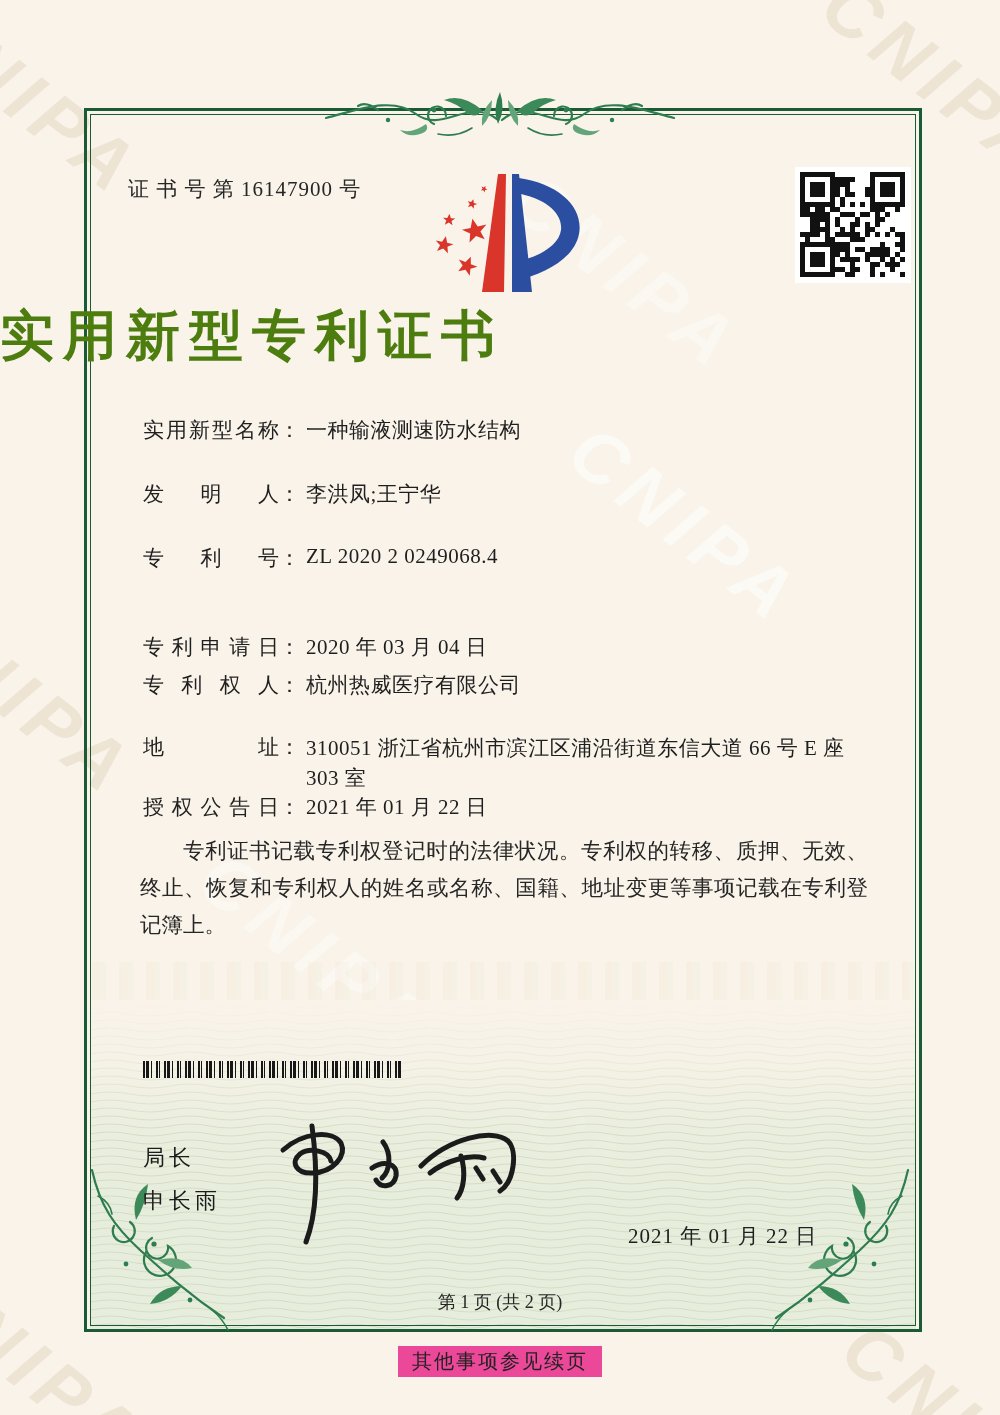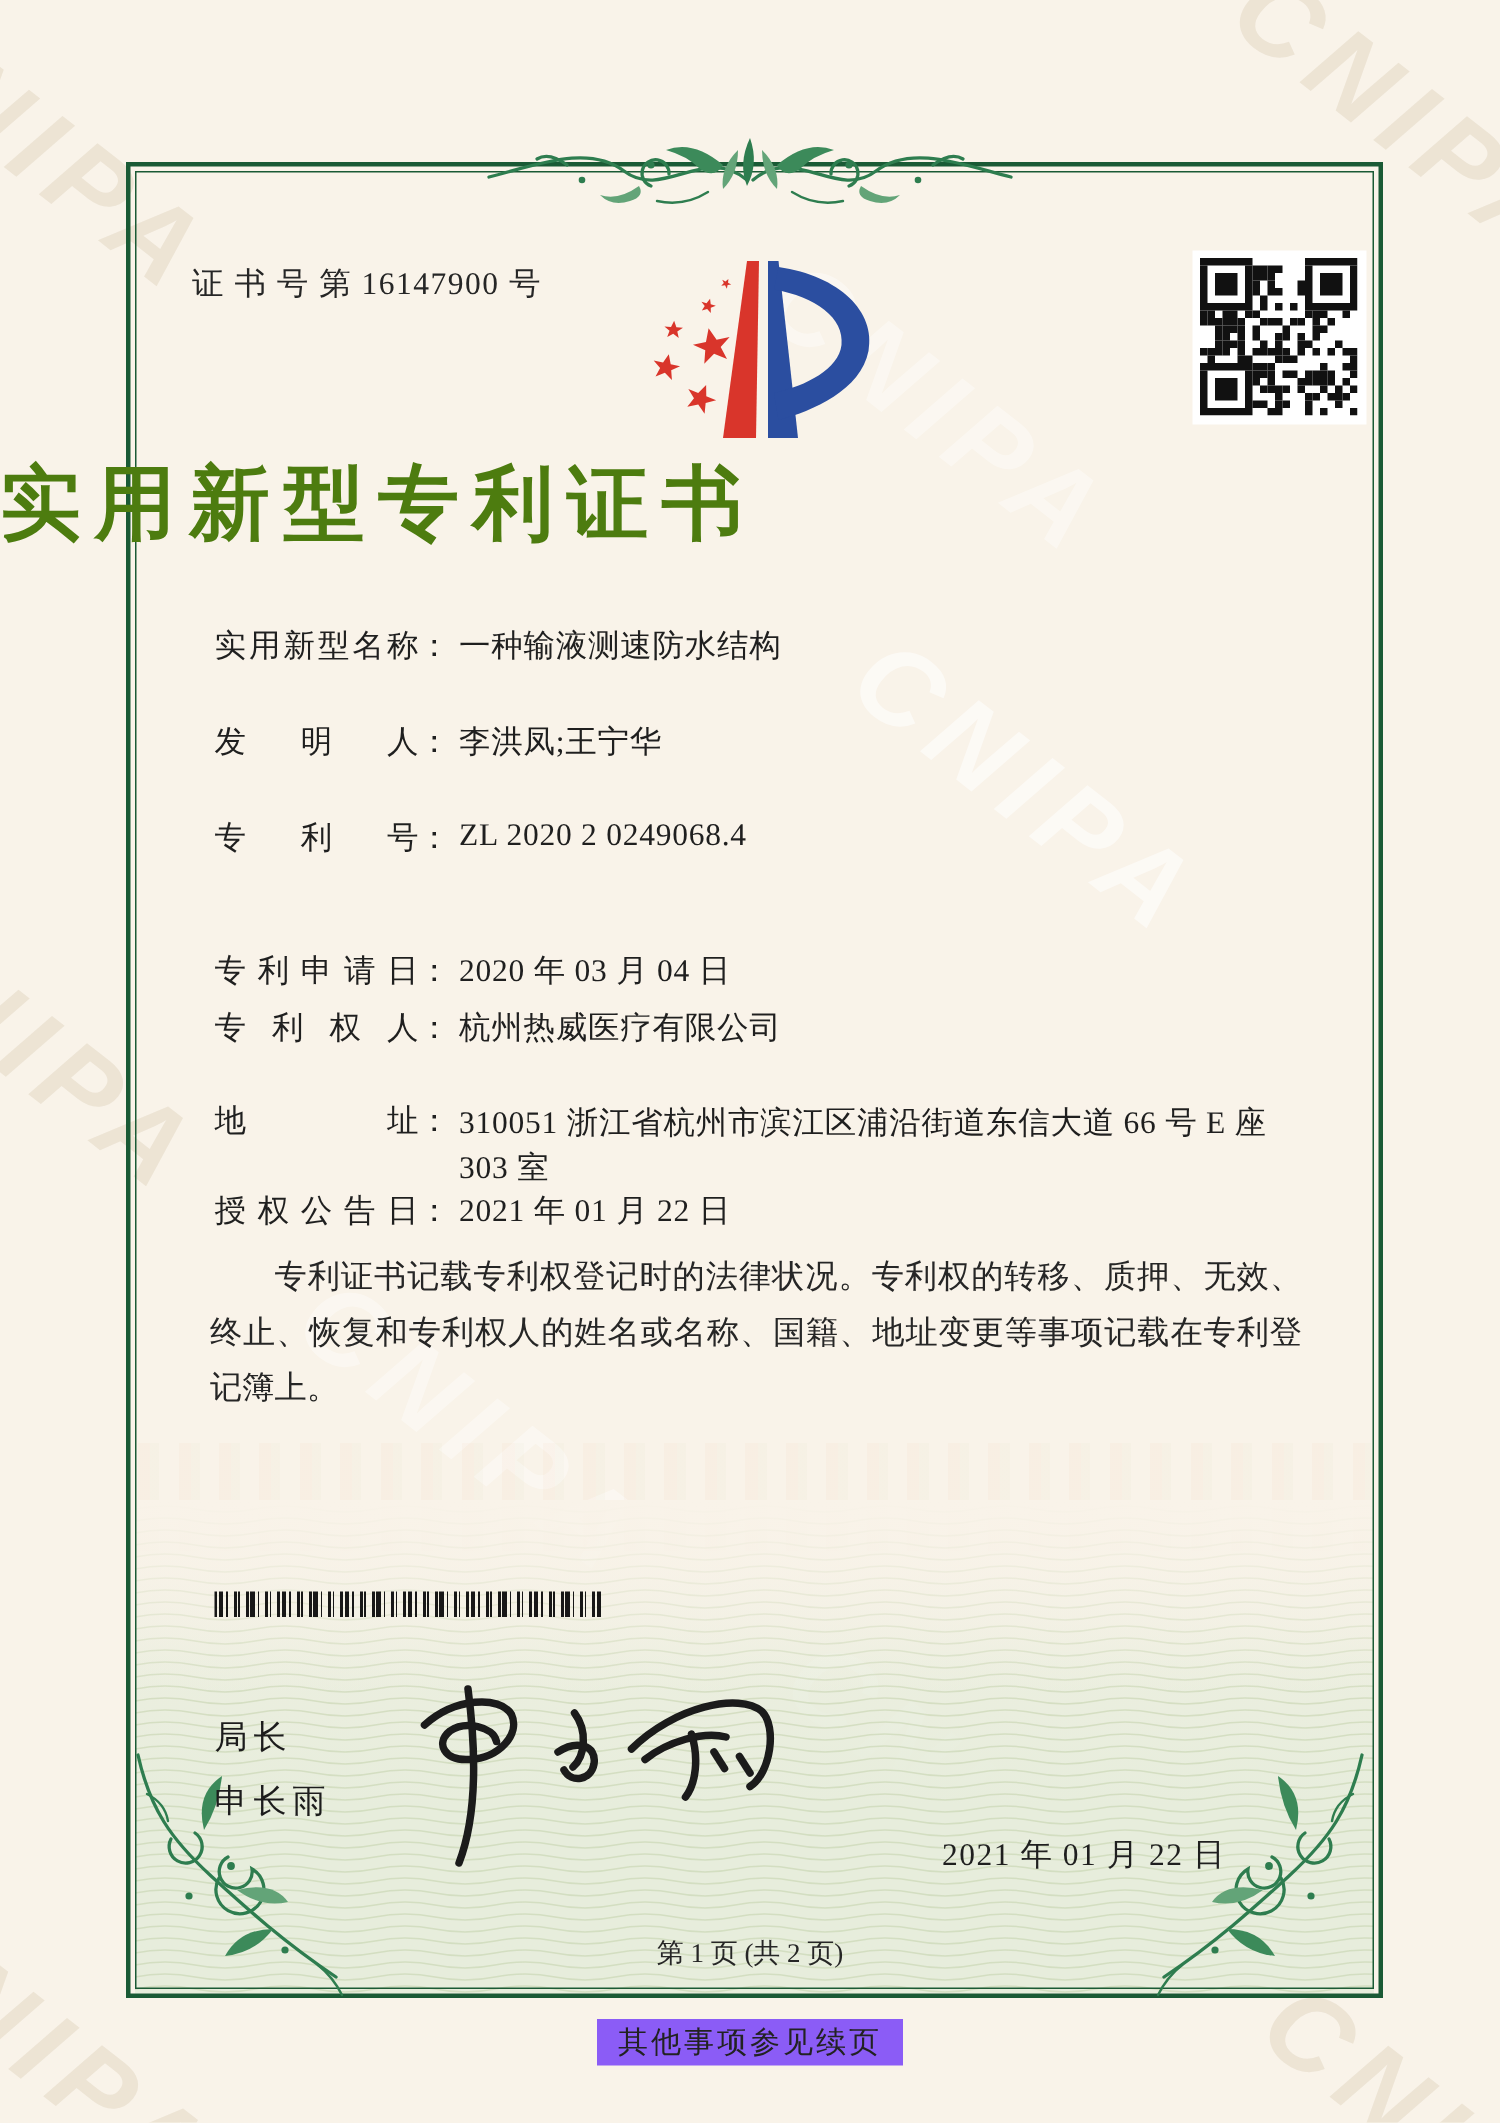--- a/index.html
+++ b/index.html
@@ -49,21 +49,21 @@
       background:repeating-linear-gradient(90deg,#171717 0 2px,rgba(0,0,0,0) 2px 3px,#171717 3px 6px,rgba(0,0,0,0) 6px 8px,#171717 8px 9px,rgba(0,0,0,0) 9px 13px,#171717 13px 15px,rgba(0,0,0,0) 15px 16px,#171717 16px 17px,rgba(0,0,0,0) 17px 21px);}
   
   .sig-title{position:absolute;left:143px;top:1143px;font-size:22px;
       font-family:"Liberation Sans","DejaVu Sans",sans-serif;color:#1c1c1c;letter-spacing:4px;}
   .sig-name{position:absolute;left:143px;top:1186px;font-size:22px;
       font-family:"Liberation Sans","DejaVu Sans",sans-serif;color:#1c1c1c;letter-spacing:4px;}
   .sig-script{position:absolute;left:255px;top:1116px;}
   .issue-date{position:absolute;left:628px;top:1222px;font-size:21px;color:#1f1f1f;letter-spacing:1px;}
   .page-info{position:absolute;left:0;top:1290px;width:100%;text-align:center;font-size:18px;color:#262626;}
   .footer-note{position:absolute;left:0;top:1346px;width:100%;text-align:center;}
-  .footer-note span{display:inline-block;background:#8b5cf6;padding:2px 14px;
+  .footer-note span{display:inline-block;background:#ec4899;padding:2px 14px;
       font-size:20px;letter-spacing:2px;color:#222;}
   
   .flourish{position:absolute;pointer-events:none;}
 </style>
 </head>
 <body>
 
 <div class="wm tan" style="left:-55px;top:-20px;">CNIPA</div>
 <div class="wm tan" style="left:858px;top:-38px;">CNIPA</div>
 <div class="wm faint" style="left:545px;top:155px;">CNIPA</div>

